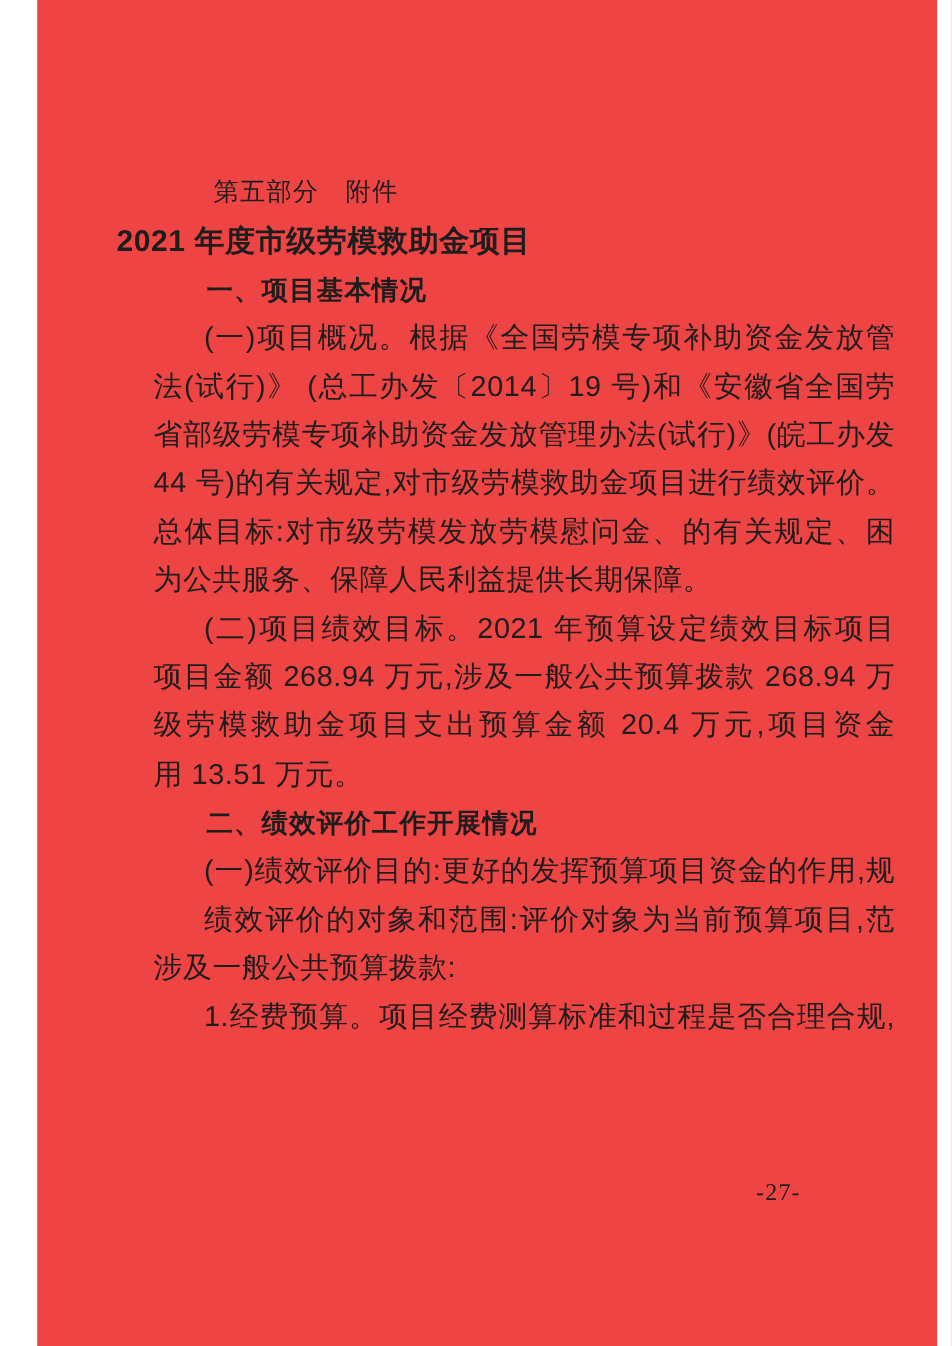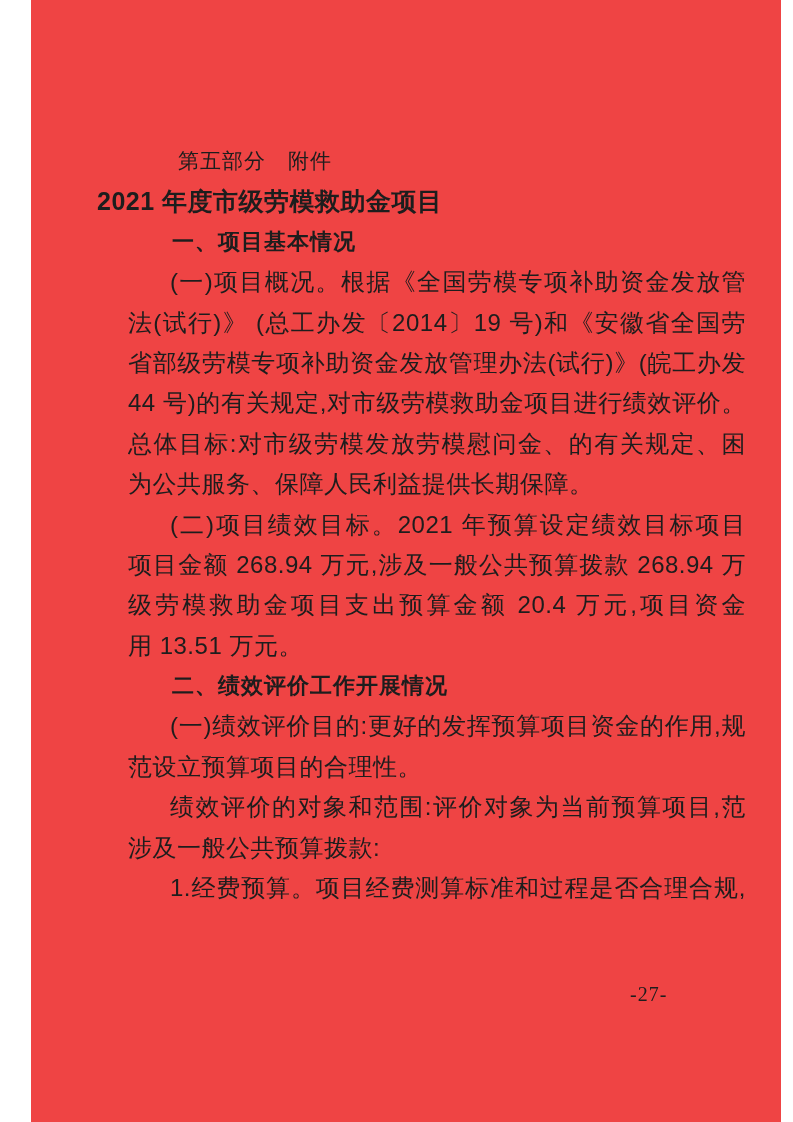--- a/index.html
+++ b/index.html
@@ -90,19 +90,18 @@
       <div class="line body j">省部级劳模专项补助资金发放管理办法(试行)》(皖工办发〔2016〕</div>
       <div class="line body j">44 号)的有关规定,对市级劳模救助金项目进行绩效评价。年度</div>
       <div class="line body j">总体目标:对市级劳模发放劳模慰问金、的有关规定、困难补助金,</div>
       <div class="line body">为公共服务、保障人民利益提供长期保障。</div>
       <div class="line body first j">(二)项目绩效目标。2021 年预算设定绩效目标项目 11 个,</div>
       <div class="line body j">项目金额 268.94 万元,涉及一般公共预算拨款 268.94 万元。市</div>
       <div class="line body j">级劳模救助金项目支出预算金额 20.4 万元,项目资金 2021 年使</div>
       <div class="line body">用 13.51 万元。</div>
       <div class="line heading">二、绩效评价工作开展情况</div>
       <div class="line body first j">(一)绩效评价目的:更好的发挥预算项目资金的作用,规</div>
-      <div class="line body">范设立预算项目的合理性。</div>
       <div class="line body first j">绩效评价的对象和范围:评价对象为当前预算项目,范围包</div>
       <div class="line body">涉及一般公共预算拨款:</div>
       <div class="line body first j">1.经费预算。项目经费测算标准和过程是否合理合规,并体</div>
     </div>
   <div class="footer-pagenum">-27-</div>
 </div>
 
 </body></html>

